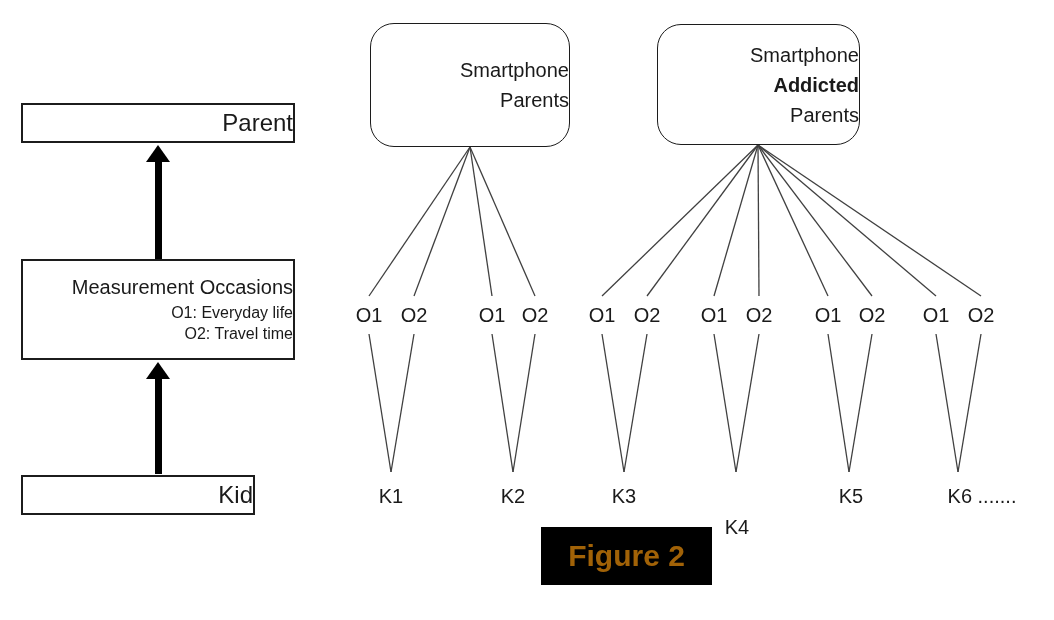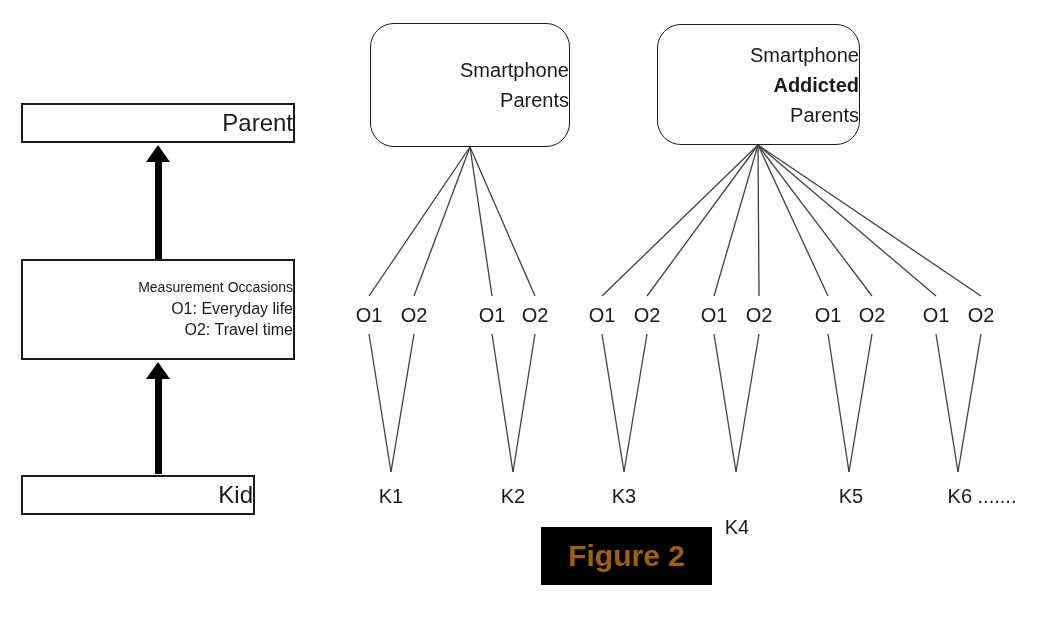--- a/index.html
+++ b/index.html
@@ -23,21 +23,21 @@
     background: #ffffff;
     display: flex;
     flex-direction: column;
     align-items: flex-end;
     justify-content: center;
     text-align: center;
   }
   .rect { border: 2px solid #1c1c1c; }
   .round { border: 1.6px solid #1c1c1c; border-radius: 24px; }
   .big-label { font-size: 24px; }
-  .m-title { font-size: 14px; margin-bottom: 3px; }
+  .m-title { font-size: 20px; margin-bottom: 3px; }
   .m-sub { font-size: 16px; line-height: 21px; }
   .cluster-line { font-size: 20px; line-height: 30px; }
   .cluster-line.bold { font-weight: bold; }
 
   #parent-box { left: 21px; top: 103px; width: 274px; height: 40px; }
   #measurement-box { left: 21px; top: 259px; width: 274px; height: 101px; }
   #kid-box { left: 21px; top: 475px; width: 234px; height: 40px; }
   #cluster-non-addicted { left: 370px; top: 23px; width: 200px; height: 124px; }
   #cluster-addicted { left: 657px; top: 24px; width: 203px; height: 121px; }
 

